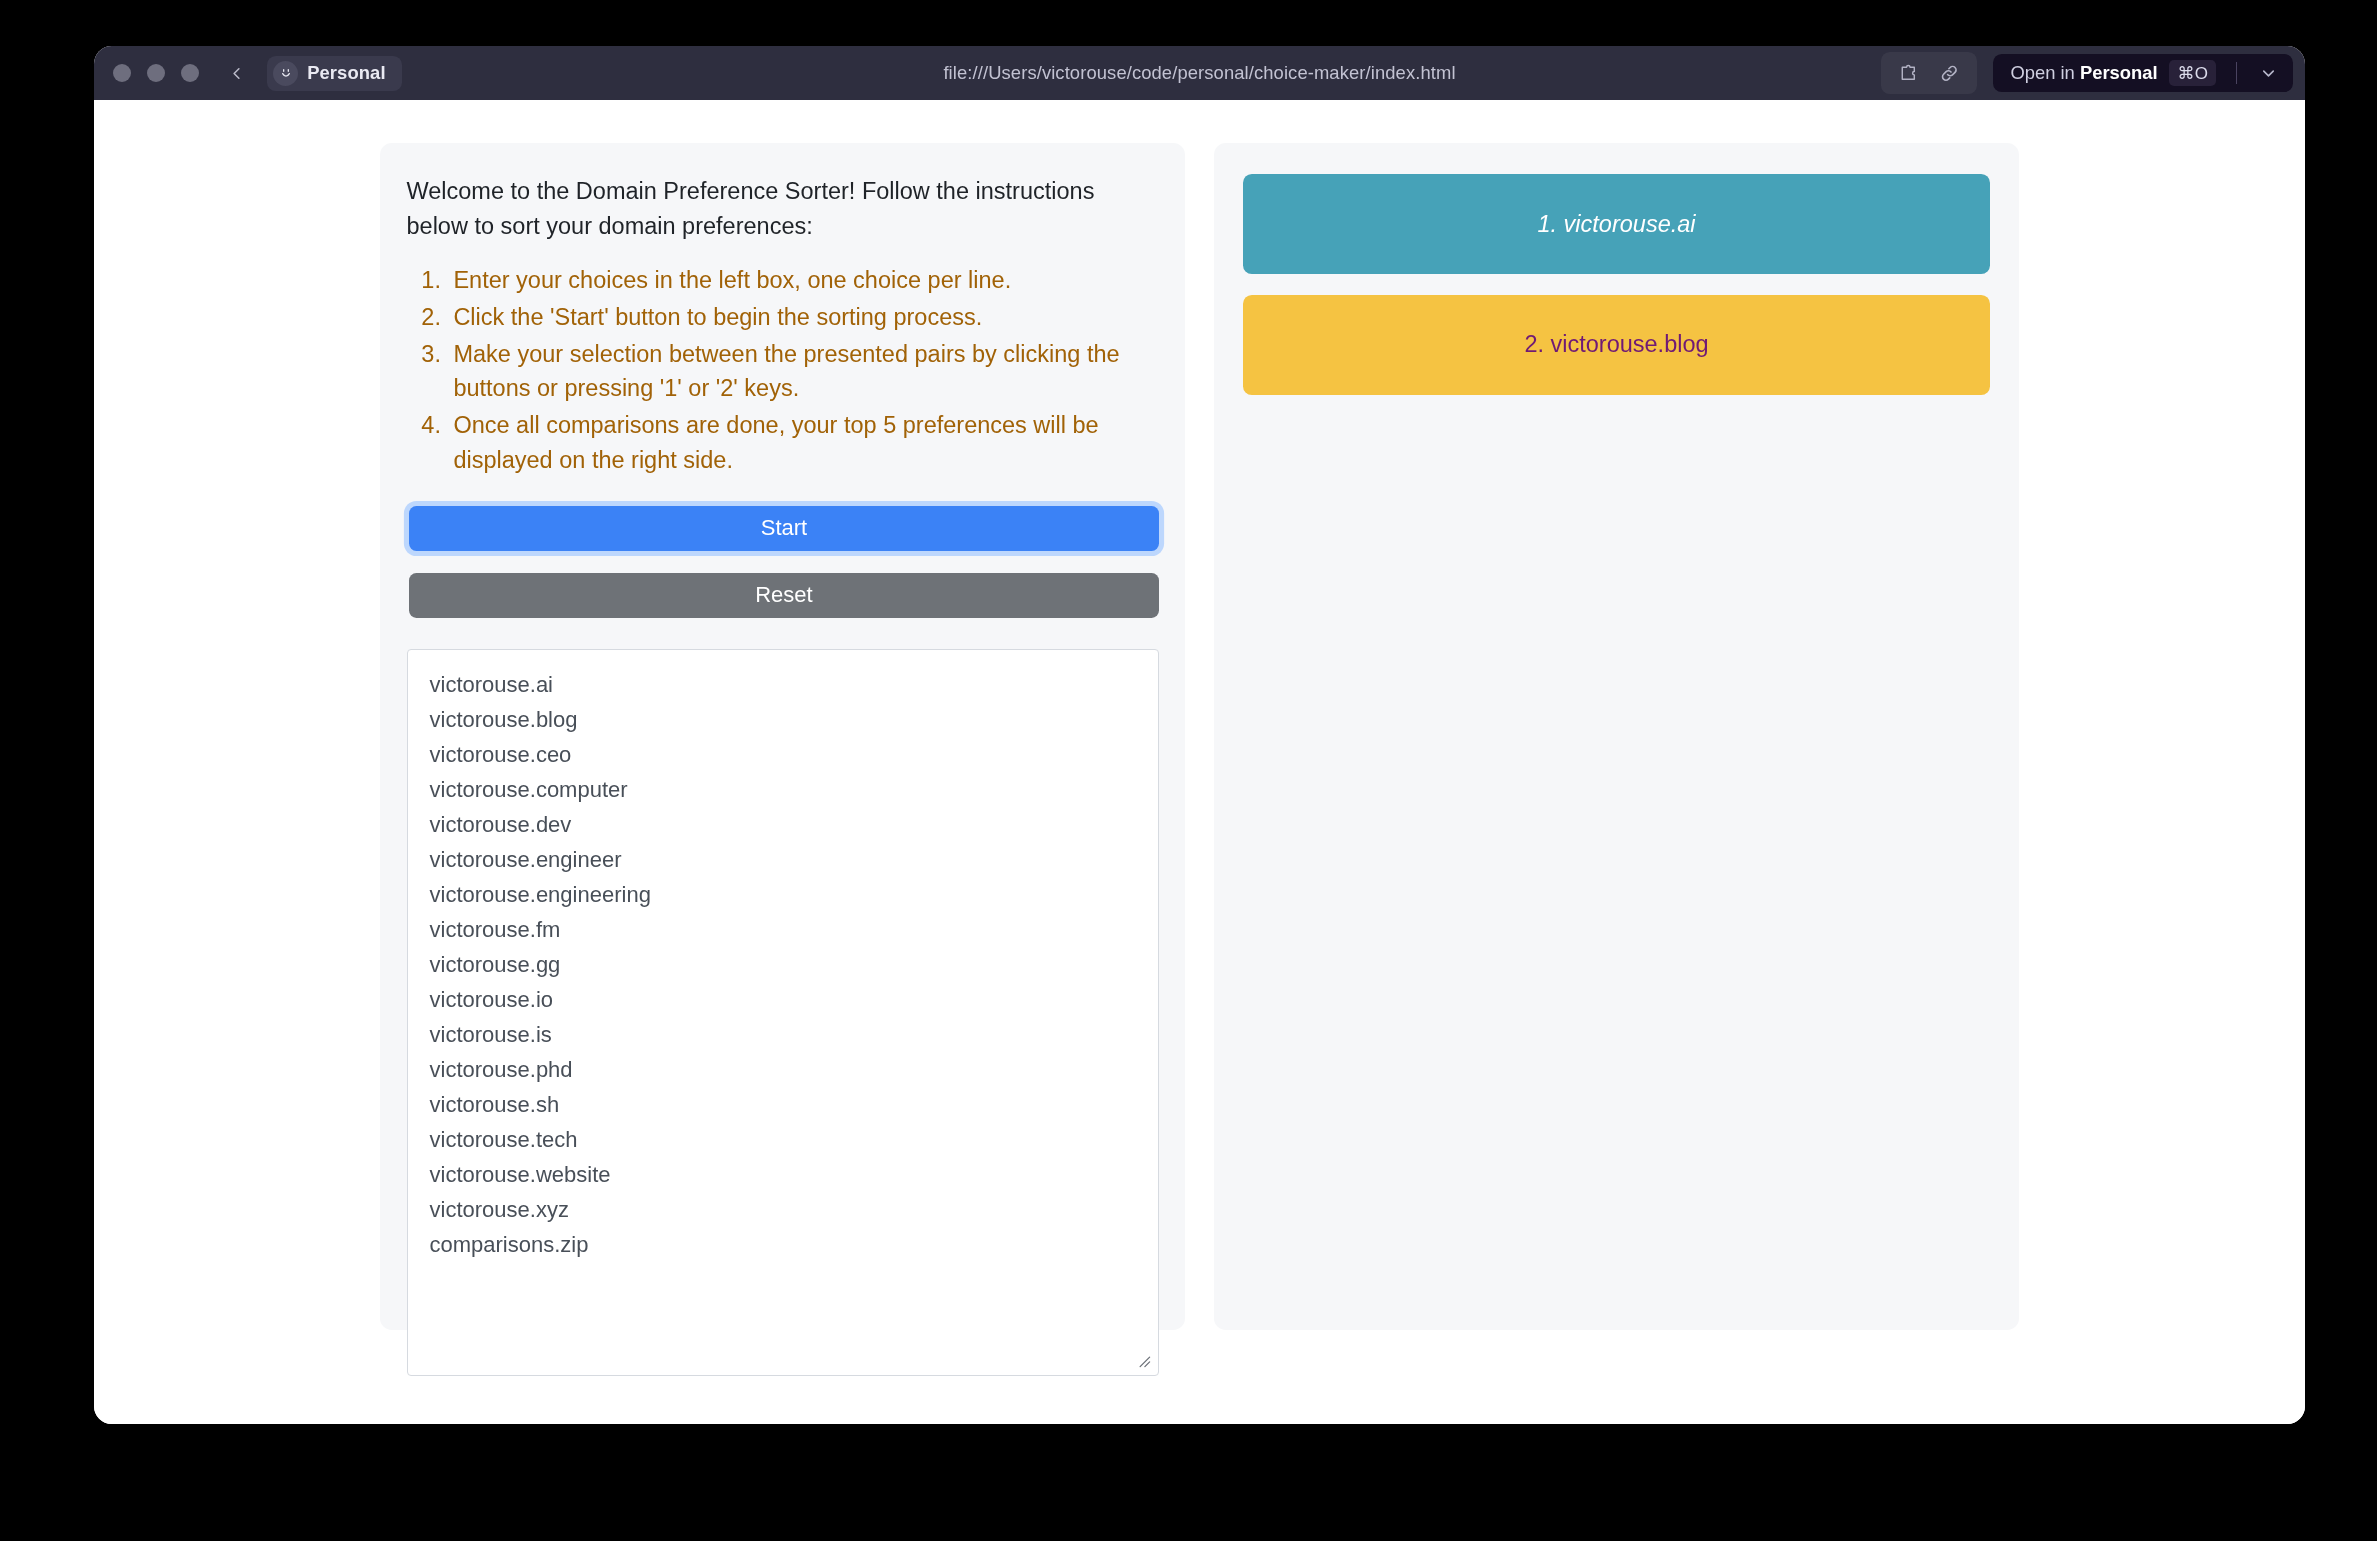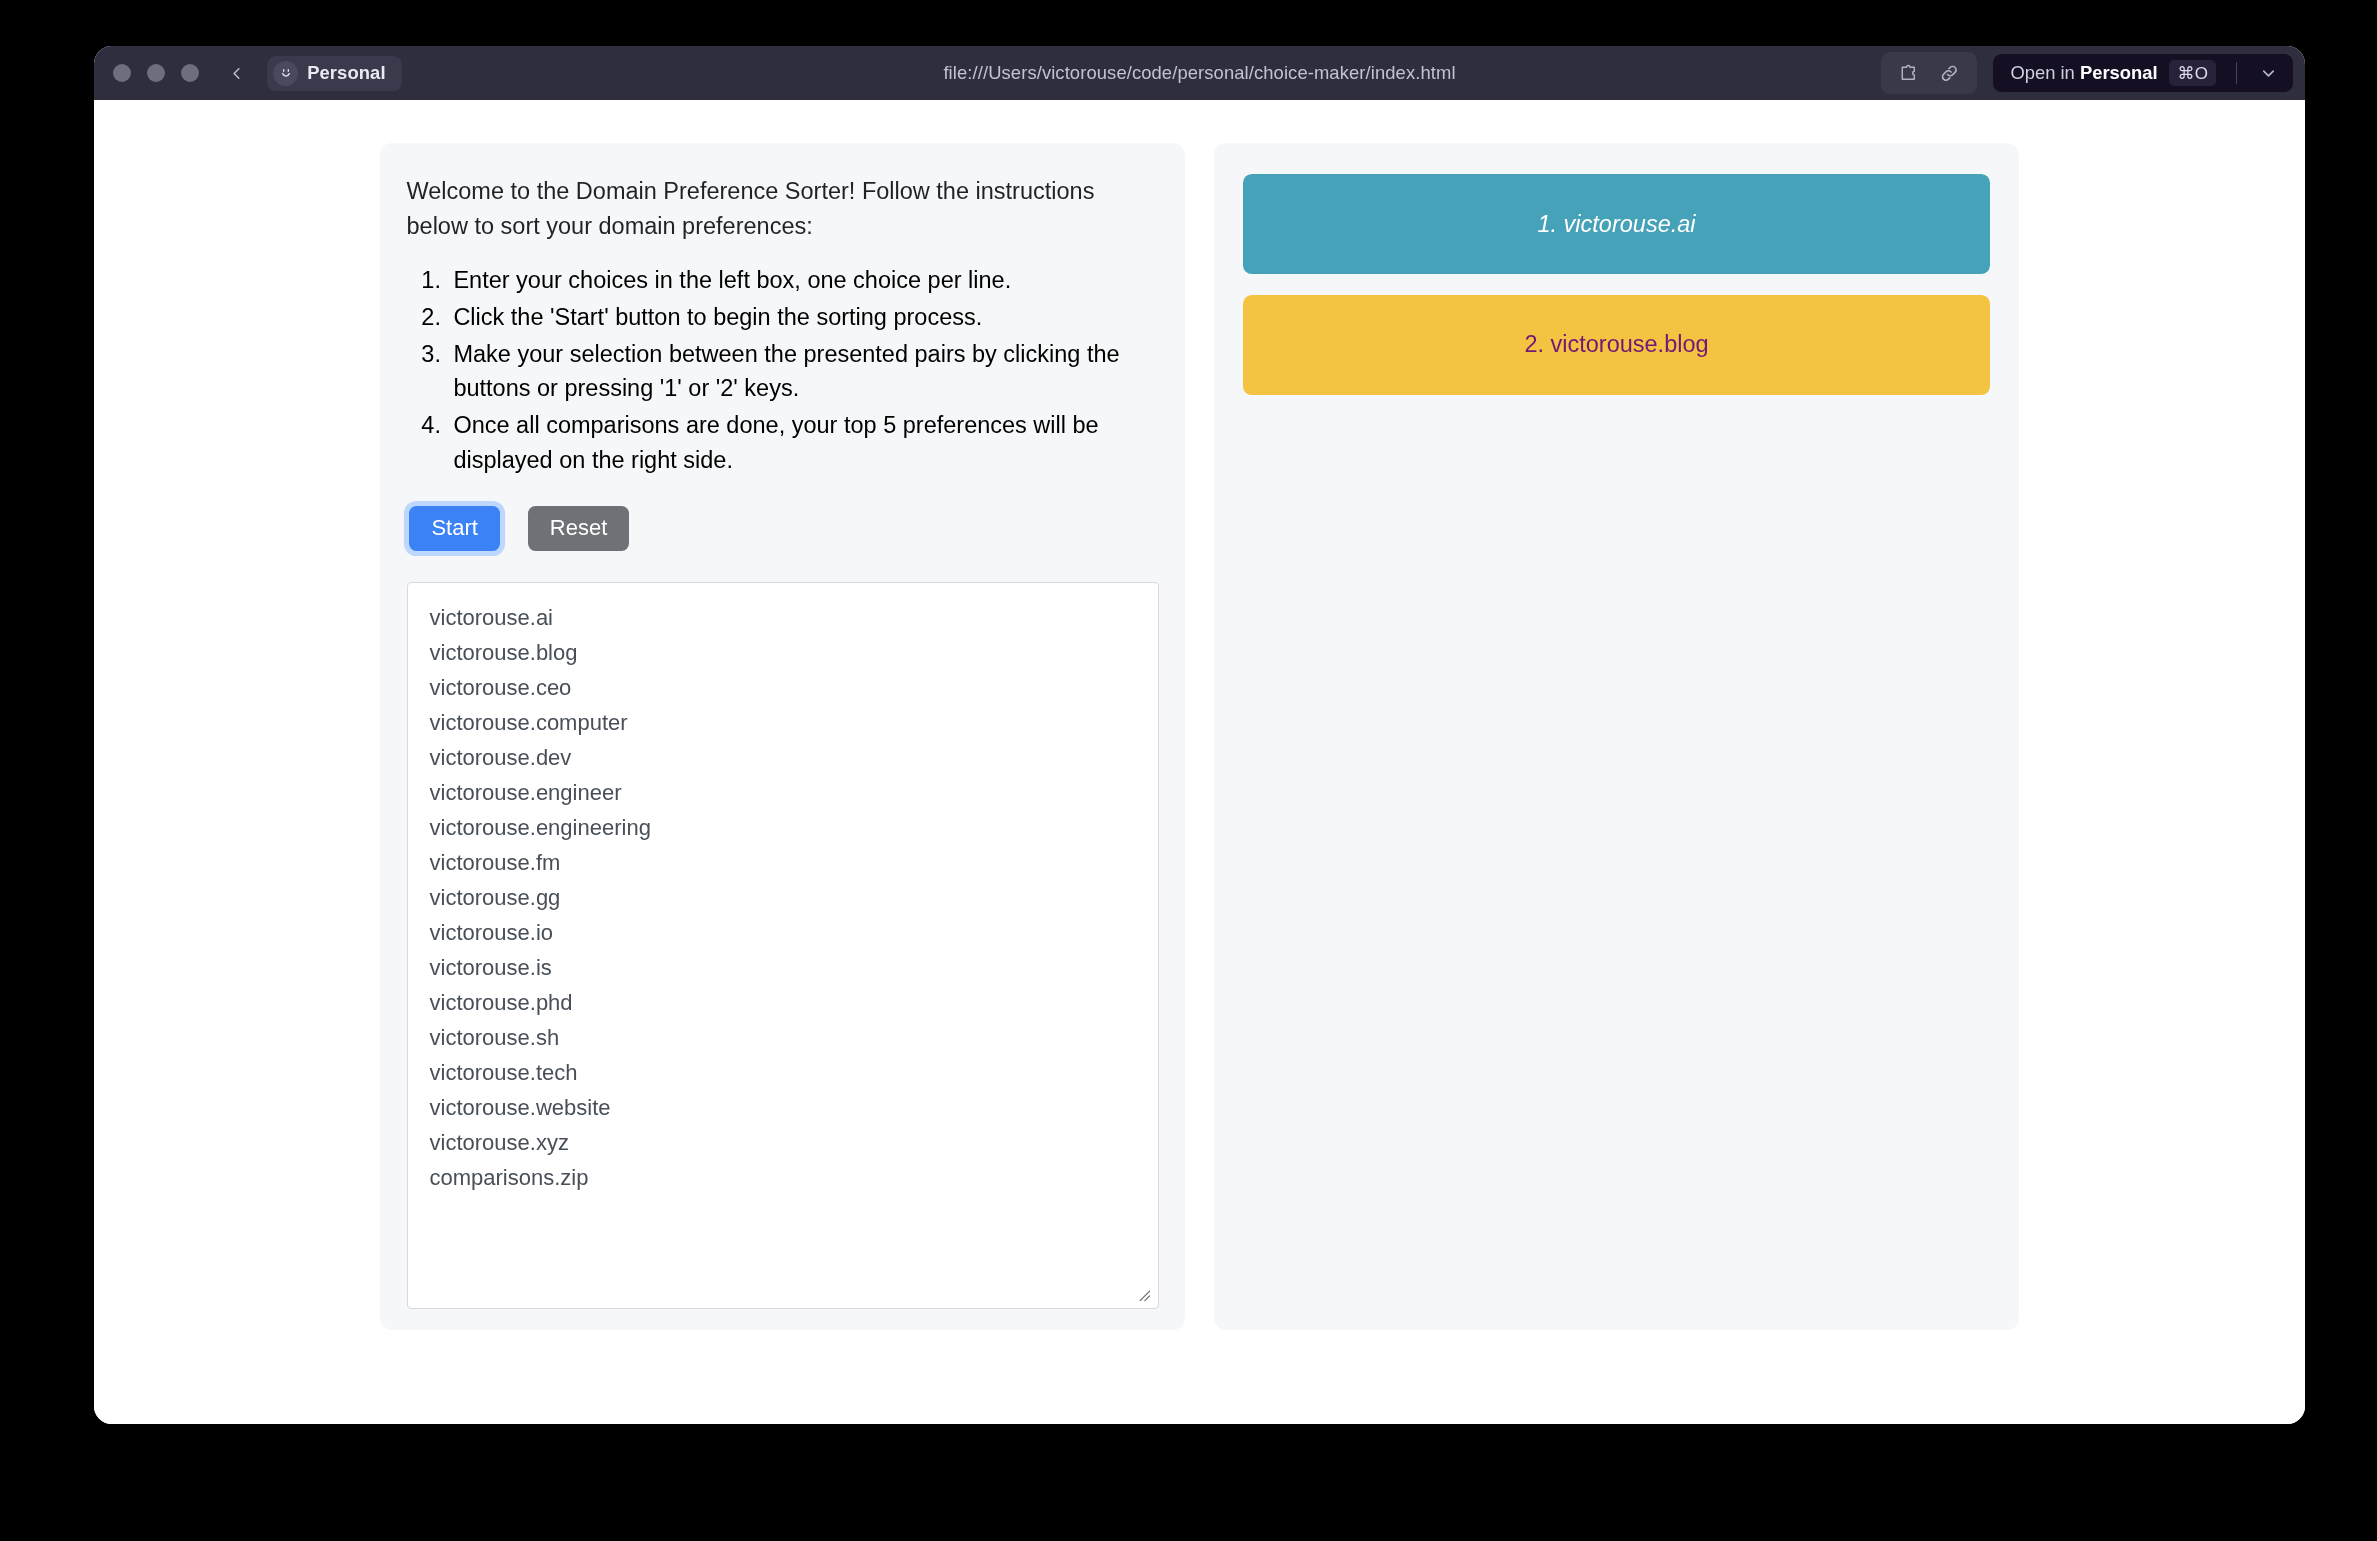--- a/index.html
+++ b/index.html
@@ -141,25 +141,25 @@
     color: #1f2328;
     margin: 0 0 19px 0;
     max-width: 736px;
   }
 
   ol.steps {
     margin: 0 0 29px 0;
     padding-left: 41px;
     font-size: 23.5px;
     line-height: 1.46;
-    color: #000000;
+    color: #a16207;
   }
   ol.steps li { margin-bottom: 2.9px; padding-left: 5.9px; }
 
-  .btn-row { display: flex; gap: 28px; margin: 0 0 31px 2.9px; }
+  .btn-row { display: flex; gap: 22px; margin: 0 0 31px 2.9px; flex-direction: column; }
   .btn {
     font-family: "Liberation Sans", sans-serif;
     font-size: 22px;
     color: #ffffff;
     border: none;
     border-radius: 7.4px;
     padding: 10.3px 22px;
     line-height: 1.1;
   }
   .btn-start {

